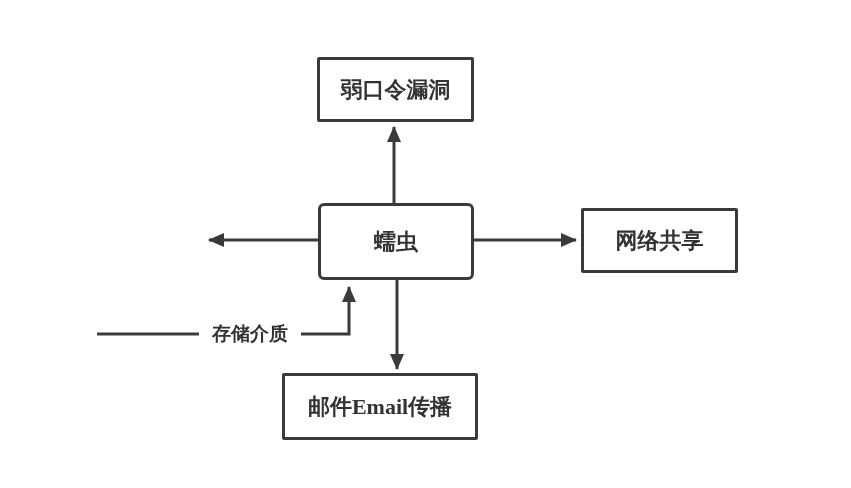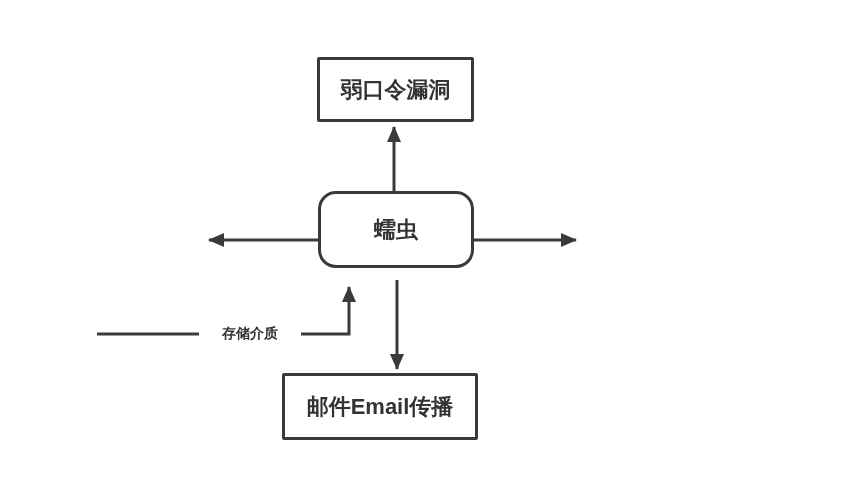--- a/index.html
+++ b/index.html
@@ -5,21 +5,21 @@
   html, body {
     margin: 0;
     padding: 0;
     background: #ffffff;
   }
   .canvas {
     position: relative;
     width: 851px;
     height: 488px;
     background: #ffffff;
-    font-family: Liberation Sans, sans-serif;
+    font-family: Liberation Serif, serif;
     overflow: hidden;
   }
   .connector-layer {
     position: absolute;
     left: 0;
     top: 0;
     width: 851px;
     height: 488px;
   }
   .node {
@@ -30,35 +30,35 @@
     color: #333333;
     display: flex;
     align-items: center;
     justify-content: center;
     font-size: 22px;
     font-weight: 700;
     text-align: center;
     border-radius: 2px;
   }
   .node-top    { left: 317px; top: 57px;  width: 157px; height: 65px; }
-  .node-center { left: 318px; top: 191px; width: 156px; height: 77px; border-radius: 18px; }
+  .node-center { left: 318px; top: 203px; width: 156px; height: 77px; border-radius: 6px; }
   .node-left   { left: 21px;  top: 209px; width: 182px; height: 63px; }
   .node-right  { left: 581px; top: 208px; width: 157px; height: 65px; }
   .node-bottom { left: 282px; top: 373px; width: 196px; height: 67px; }
   .floating-label {
     position: absolute;
     left: 199px;
     top: 320px;
     width: 102px;
     height: 28px;
     display: flex;
     align-items: center;
     justify-content: center;
     color: #333333;
-    font-size: 14px;
+    font-size: 19px;
     font-weight: 700;
     background: #ffffff;
   }
   line, path.connector {
     stroke: #3a3a3a;
     stroke-width: 3;
     fill: none;
     stroke-linejoin: miter;
   }
 </style>
@@ -85,18 +85,19 @@
     <line x1="97" y1="334" x2="201" y2="334"></line>
 
     <path class="connector" d="M 299 334 L 349 334 L 349 287" marker-end="url(#arrowhead)"></path>
   </svg>
 
   <div class="node node-top">弱口令漏洞</div>
 
 
   <div class="node node-center">蠕虫</div>
 
+  <div class="node node-right">网络共享</div>
 
   <div class="node node-bottom">邮件Email传播</div>
 
   <div class="floating-label">存储介质</div>
 
 </div>
 
 </body></html>

